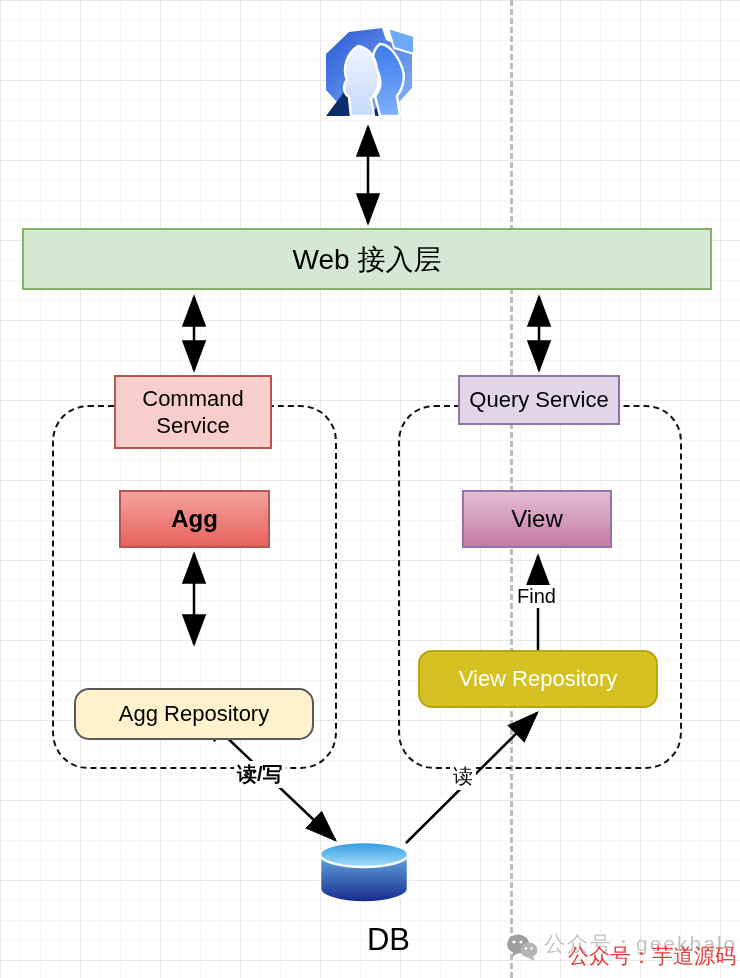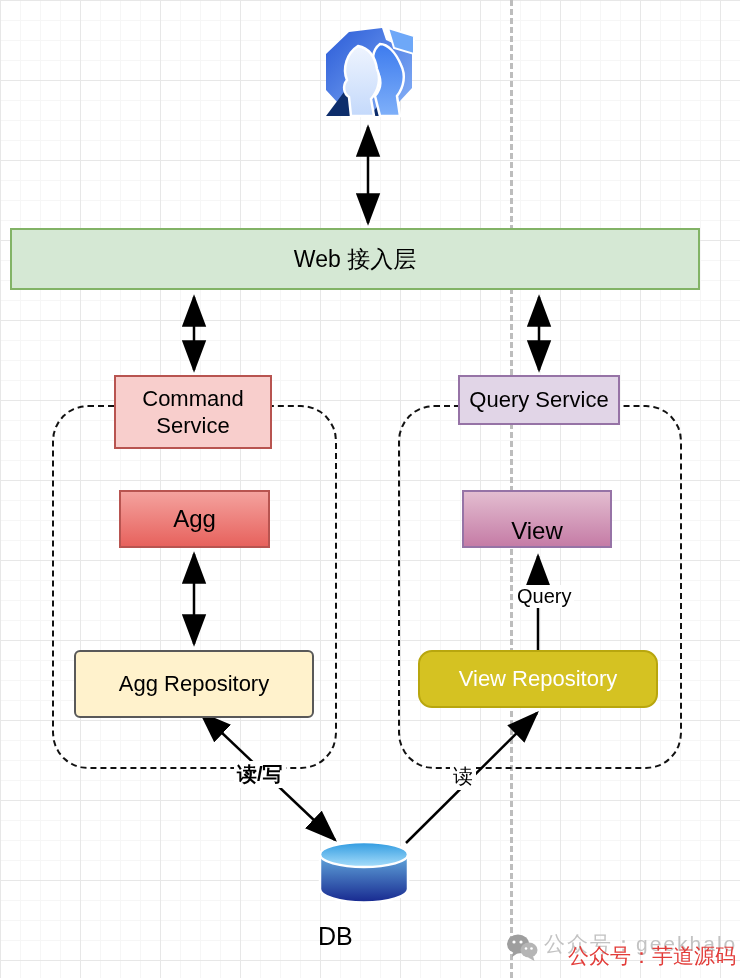--- a/index.html
+++ b/index.html
@@ -25,39 +25,39 @@
     background:transparent;z-index:2;
   }
   #group-command{left:52px;top:405px;width:281px;height:360px;}
   #group-query{left:398px;top:405px;width:280px;height:360px;}
   svg.arrows{position:absolute;left:0;top:0;z-index:3;pointer-events:none;}
   .box{
     position:absolute;display:flex;align-items:center;justify-content:center;
     text-align:center;color:#000;font-size:22px;line-height:1.25;z-index:4;
     box-sizing:border-box;
   }
-  #web-layer{left:10px;top:228px;width:690px;height:62px;
-    background:#d5e8d4;border:2px solid #82b366;font-size:23px;}
+  #web-layer{left:22px;top:228px;width:690px;height:62px;
+    background:#d5e8d4;border:2px solid #82b366;font-size:28px;}
   #command-service{left:114px;top:375px;width:158px;height:74px;
     background:#f8cecc;border:2px solid #b85450;}
   #query-service{left:458px;top:375px;width:162px;height:50px;
     background:#e1d5e7;border:2px solid #9673a6;}
   #agg{left:119px;top:490px;width:151px;height:58px;font-size:24px;
-    background:linear-gradient(#f4a29e,#e7625d);border:2px solid #b85450;}
+    background:linear-gradient(#f4a29e,#e7625d);border:2px solid #b85450;font-weight:bold;}
   #view{left:462px;top:490px;width:150px;height:58px;font-size:24px;
-    background:linear-gradient(#e3bdd0,#c57ca6);border:2px solid #9673a6;align-items:flex-end;}
-  #agg-repository{left:74px;top:650px;width:240px;height:68px;
-    background:#fff2cc;border:2px solid #595959;border-radius:6px;}
+    background:linear-gradient(#e3bdd0,#c57ca6);border:2px solid #9673a6;}
+  #agg-repository{left:74px;top:688px;width:240px;height:52px;
+    background:#fff2cc;border:2px solid #595959;border-radius:15px;}
   #view-repository{left:418px;top:650px;width:240px;height:58px;
     background:#d5c222;border:2px solid #b8a60e;border-radius:14px;color:#fff;}
   .icon-wrap{position:absolute;z-index:4;}
   #users-icon{left:322px;top:26px;width:94px;height:96px;}
   #db-icon{left:318px;top:840px;width:92px;height:64px;}
-  #db-label{position:absolute;left:318px;top:922px;width:92px;text-align:left;
-    font-size:25px;color:#000;z-index:4;}
+  #db-label{position:absolute;left:318px;top:922px;width:92px;text-align:right;
+    font-size:31px;color:#000;z-index:4;}
   .edge-label{
     position:absolute;z-index:5;background:#fff;padding:0 3px;
     font-size:20px;color:#000;white-space:nowrap;
   }
   #label-find{left:514px;top:585px;}
   #label-read-write{left:234px;top:761px;font-weight:bold;}
   #label-read{left:450px;top:763px;}
   .watermark{position:absolute;z-index:6;white-space:nowrap;}
   #wm-icon{left:506px;top:933px;width:32px;height:30px;}
   #wm-gray{left:544px;top:930px;font-size:21px;color:#c3c3c3;letter-spacing:2px;}
@@ -155,21 +155,21 @@
           <stop offset="0" stop-color="#2f9ae0"></stop>
             <stop offset="1" stop-color="#a8defb"></stop>
         </linearGradient>
       </defs>
       <path d="M2,15 L2,49 C2,56.5 21.7,62.5 46,62.5 C70.3,62.5 90,56.5 90,49 L90,15 Z" fill="url(#dbBody)" stroke="#fff" stroke-width="2.5"></path>
       <ellipse cx="46" cy="14.5" rx="44" ry="12.5" fill="url(#dbTop)" stroke="#fff" stroke-width="2.5"></ellipse>
     </svg>
   </div>
   <div id="db-label">DB</div>
 
-  <div class="edge-label" id="label-find">Query</div>
+  <div class="edge-label" id="label-find">Find</div>
   <div class="edge-label" id="label-read-write">读/写</div>
   <div class="edge-label" id="label-read">读</div>
 
   <div class="watermark" id="wm-icon">
     <svg width="32" height="30" viewBox="0 0 32 30">
       <ellipse cx="12" cy="11" rx="11" ry="9.5" fill="#9e9e9e"></ellipse>
       <path d="M7,19 L6,24 L12,20 Z" fill="#9e9e9e"></path>
       <circle cx="8" cy="9" r="1.6" fill="#fff"></circle>
       <circle cx="15" cy="9" r="1.6" fill="#fff"></circle>
       <ellipse cx="23" cy="17" rx="8.5" ry="7.5" fill="#b5b5b5"></ellipse>

